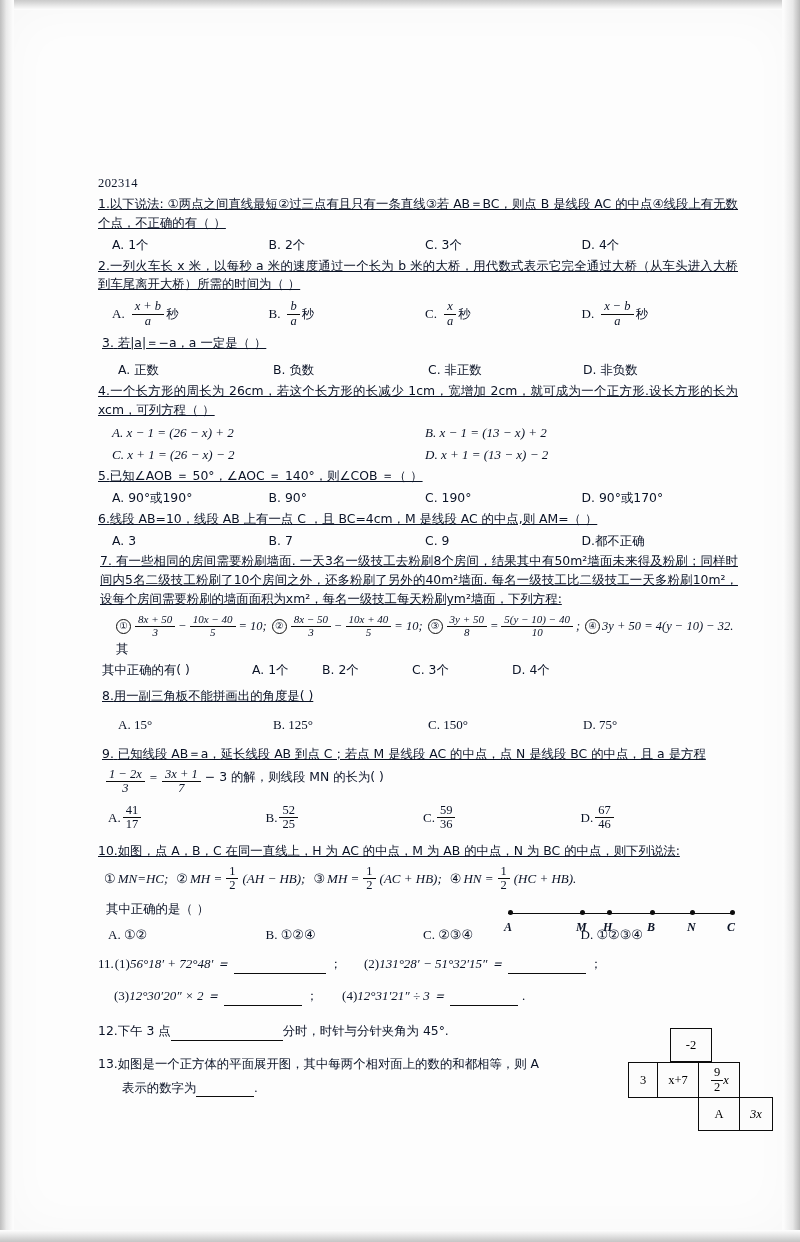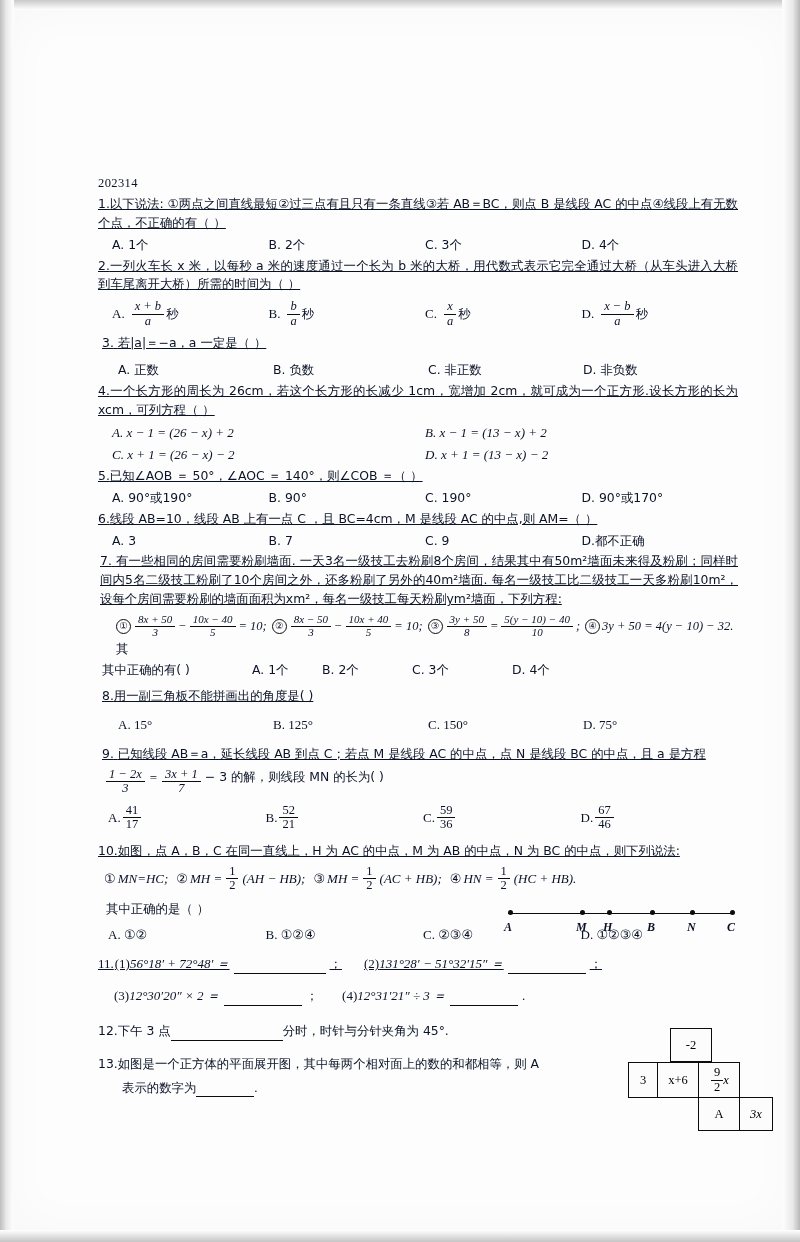--- a/index.html
+++ b/index.html
@@ -245,21 +245,21 @@
             <span>A.</span>
             <span class="frac">
                 <span class="num">41</span>
                 <span class="den">17</span>
               </span>
           </div>
           <div class="opt">
             <span>B.</span>
             <span class="frac">
                 <span class="num">52</span>
-                <span class="den">21</span>
+                <span class="den">25</span>
               </span>
           </div>
           <div class="opt">
             <span>C.</span>
             <span class="frac">
                 <span class="num">59</span>
                 <span class="den">36</span>
               </span>
           </div>
           <div class="opt">
@@ -326,21 +326,21 @@
 
         <div class="opts w4" style="margin-top:2px;padding-left:10px;">
           <div class="opt">A. ①②</div>
           <div class="opt">B. ①②④</div>
           <div class="opt">C. ②③④</div>
           <div class="opt">D. ①②③④</div>
         </div>
       </div>
 
       <div class="q" style="margin-top:10px;">
-        <div style="display:flex;align-items:flex-end;text-decoration:underline;">
+        <div style="display:flex;align-items:flex-end;">
           <span>11.</span>
           <span style="margin-left:1px;">(1)</span>
           <span class="it">56°18′ + 72°48′ ＝</span>
           <span class="ans-blank" style="width:92px;height:13px;margin:0 4px;"></span>
           <span class="cn">；</span>
           <span style="margin-left:22px;">(2)</span>
           <span class="it">131°28′ − 51°32′15″ ＝</span>
           <span class="ans-blank" style="width:78px;height:13px;margin:0 4px;"></span>
           <span class="cn">；</span>
         </div>
@@ -372,21 +372,21 @@
           <span class="ans-blank" style="width:58px;height:13px;"></span>
           <span>.</span>
         </div>
       </div>
 
     </div>
 
     <div class="net" style="left:628px;top:1028px;width:126px;height:104px;">
       <div class="cell" style="left:42px;top:0px;width:42px;height:34px;">-2</div>
       <div class="cell" style="left:0px;top:34px;width:30px;height:36px;">3</div>
-      <div class="cell" style="left:29px;top:34px;width:42px;height:36px;">x+6</div>
+      <div class="cell" style="left:29px;top:34px;width:42px;height:36px;">x+7</div>
       <div class="cell" style="left:70px;top:34px;width:42px;height:36px;">
         <span class="frac" style="margin-right:0;">
           <span class="num">9</span>
           <span class="den">2</span>
         </span>
         <span class="it">x</span>
       </div>
       <div class="cell" style="left:70px;top:69px;width:42px;height:34px;">A</div>
       <div class="cell it" style="left:111px;top:69px;width:34px;height:34px;">3x</div>
     </div>

